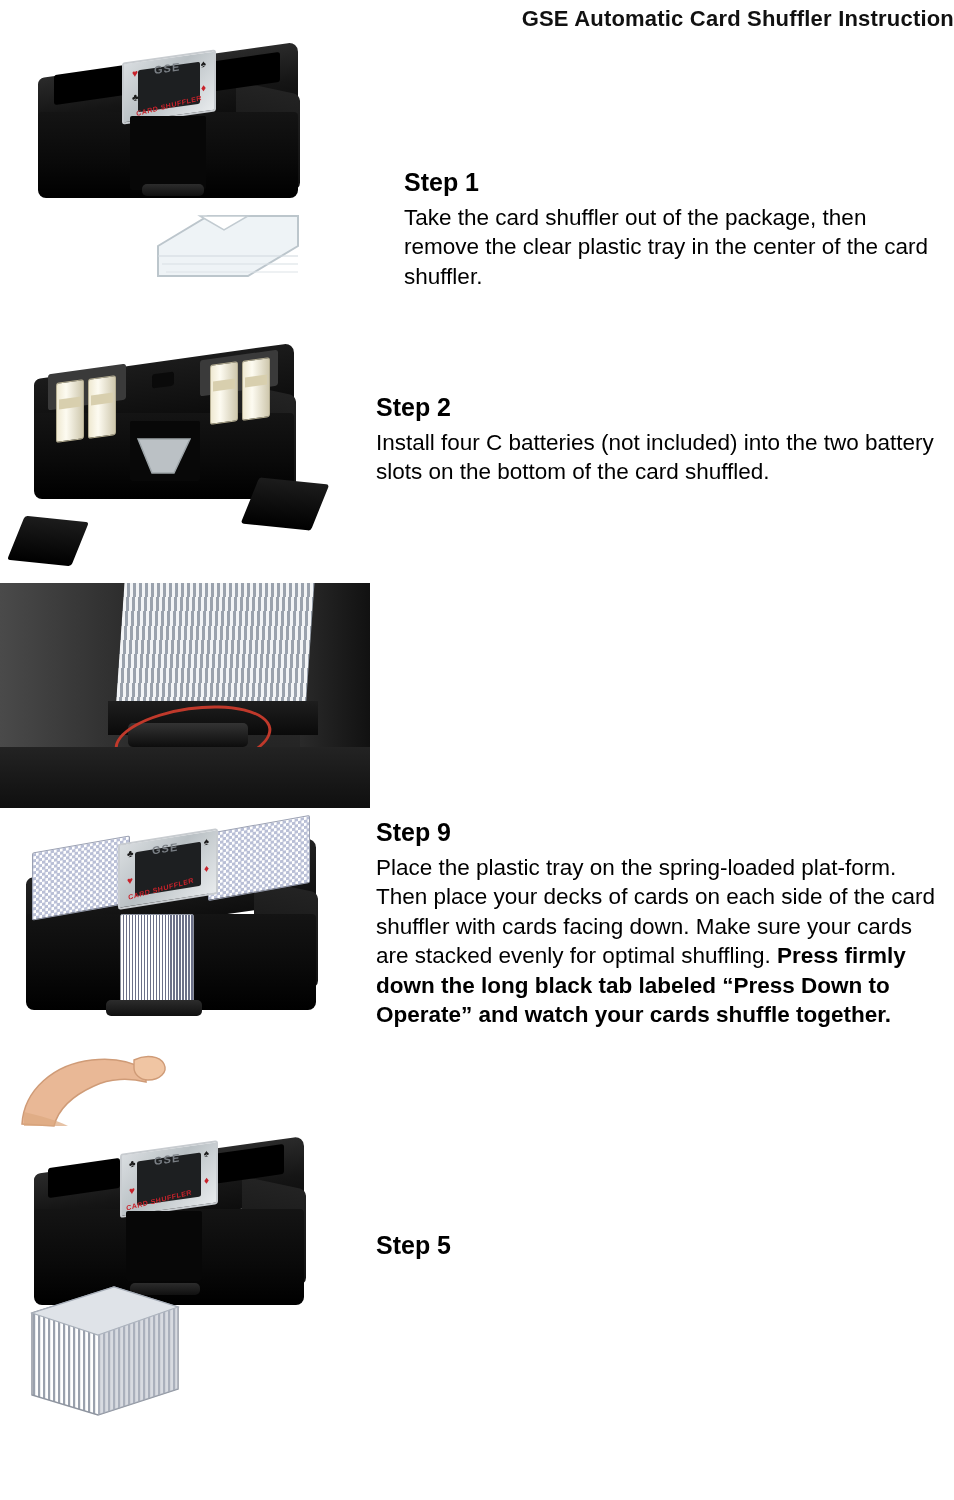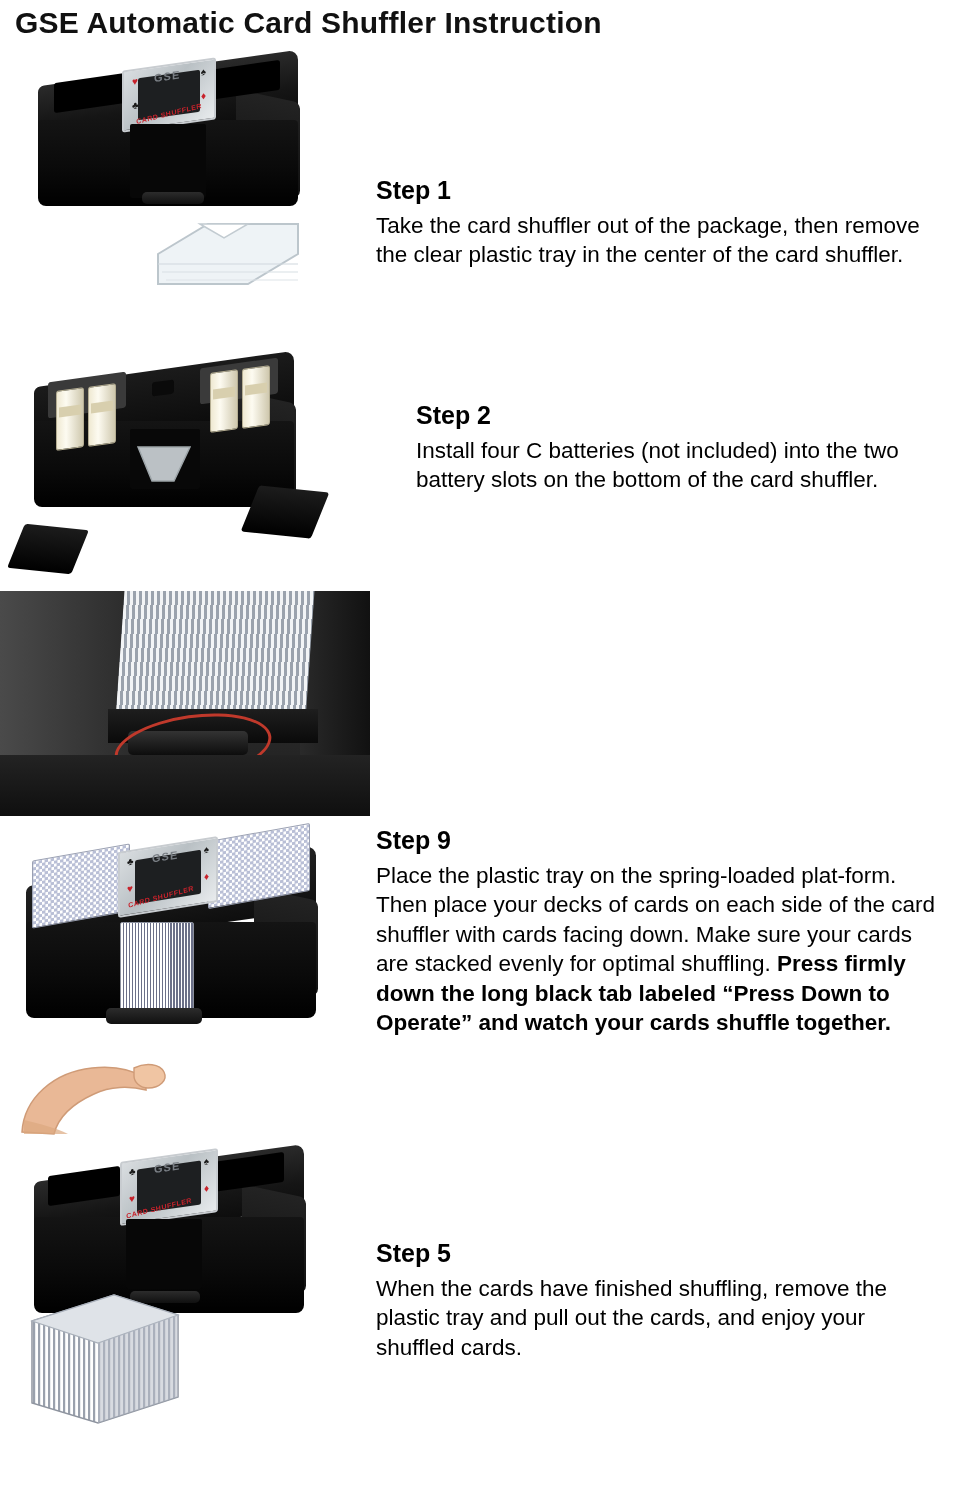--- a/index.html
+++ b/index.html
@@ -15,22 +15,22 @@
     overflow: hidden;
     position: relative;
   }
   .page {
     width: 954px;
     height: 1500px;
     position: relative;
     box-sizing: border-box;
   }
   .doc-title {
-    text-align: left;
-    font-size: 30px;
+    text-align: right;
+    font-size: 22px;
     font-weight: bold;
     letter-spacing: 0.2px;
     padding-top: 6px;
     padding-bottom: 6px;
     color: #111;
     padding-left: 15px;
   }
   .steps {
     display: block;
   }
@@ -238,27 +238,27 @@
 
           <svg width="160" height="90" style="position:absolute; left:148px; top:164px;">
             <polygon points="10,44 60,14 150,14 150,44 100,74 10,74" fill="#eef3f6" stroke="#b9c3ca" stroke-width="2" opacity="0.95"></polygon>
             <polygon points="52,14 76,28 100,14" fill="#ffffff" stroke="#c2cbd1" stroke-width="1.5"></polygon>
             <line x1="10" y1="54" x2="150" y2="54" stroke="#cfd8dd" stroke-width="1.2"></line>
             <line x1="14" y1="62" x2="150" y2="62" stroke="#d8e0e4" stroke-width="1.2"></line>
             <line x1="18" y1="70" x2="150" y2="70" stroke="#dde4e8" stroke-width="1.2"></line>
           </svg>
         </div>
       </div>
-      <div class="text-col" style="padding-top:130px;">
+      <div class="text-col" style="padding-top:130px;margin-left:28px;">
         <div class="step-head">Step 1</div>
         <div class="step-body">Take the card shuffler out of the package, then remove the clear plastic tray in the center of the card shuffler.</div>
       </div>
     </div>
 
-    <div class="step-row" style="height:260px;gap:40px;">
+    <div class="step-row" style="height:260px;">
       <div class="figure">
         <div class="scene" style="height:260px;">
           <div class="shuffler" style="left:34px; top:38px;">
             <div class="body-top" style="background:linear-gradient(180deg,#1b1b1b,#0b0b0b);"></div>
             <div class="body-side"></div>
             <div class="body-front"></div>
 
             <div class="hopper" style="left:14px; top:8px; width:78px; height:36px; transform:skewY(-8deg); background:#3a3a3a;"></div>
             <div class="hopper" style="left:166px; top:-6px; width:78px; height:36px; transform:skewY(-8deg); background:#3a3a3a;"></div>
 
@@ -274,21 +274,21 @@
               <polygon points="4,6 56,6 40,40 18,40" fill="#cfd6da" stroke="#aeb6bb" stroke-width="1.5" opacity="0.9"></polygon>
             </svg>
           </div>
 
           <div class="batt-cover" style="left:16px; top:196px; width:64px; height:44px; transform:skew(-22deg,6deg);"></div>
           <div class="batt-cover" style="left:250px; top:158px; width:70px; height:46px; transform:skew(-22deg,6deg);"></div>
         </div>
       </div>
       <div class="text-col" style="padding-top:70px;">
         <div class="step-head">Step 2</div>
-        <div class="step-body">Install four C batteries (not included) into the two battery slots on the bottom of the card shuffler.</div>
+        <div class="step-body">Install four C batteries (not included) into the two battery slots on the bottom of the card shuffled.</div>
       </div>
     </div>
 
     <div class="step-row" style="height:225px;">
       <div class="figure">
         <div class="scene" style="height:225px;">
           <div class="bg-dark" style="left:0; top:0; width:370px; height:225px; background:linear-gradient(180deg,#3a3a3a,#1d1d1d);"></div>
           <div class="bg-grey" style="left:0; top:0; width:130px; height:225px; background:linear-gradient(90deg,#4a4a4a,#2c2c2c);"></div>
           <div class="bg-grey" style="left:300px; top:0; width:70px; height:225px; background:linear-gradient(90deg,#2a2a2a,#111);"></div>
           <div style="position:absolute; left:120px; top:0; width:190px; height:128px; background:repeating-linear-gradient(90deg,#f2f4f6 0 3px,#9aa2ad 3px 6px); transform:skewX(-4deg);"></div>
@@ -373,18 +373,17 @@
               </pattern>
             </defs>
             <polygon points="4,30 86,4 150,24 150,106 70,132 4,112" fill="url(#cardlines)" stroke="#8e949f" stroke-width="1.5"></polygon>
             <polygon points="4,30 86,4 150,24 70,52" fill="#dfe3e8" stroke="#a9b0ba" stroke-width="1.2"></polygon>
             <polygon points="70,52 150,24 150,106 70,132" fill="#b8bec9" opacity="0.55"></polygon>
           </svg>
         </div>
       </div>
       <div class="text-col" style="padding-top:98px;">
         <div class="step-head">Step 5</div>
-        <div class="step-body">When the cards have finished shuffling,  remove the plastic tray and pull out the cards, and enjoy your shuffled cards.</div>
       </div>
     </div>
 
   </div>
 </div>
 
 </body></html>

